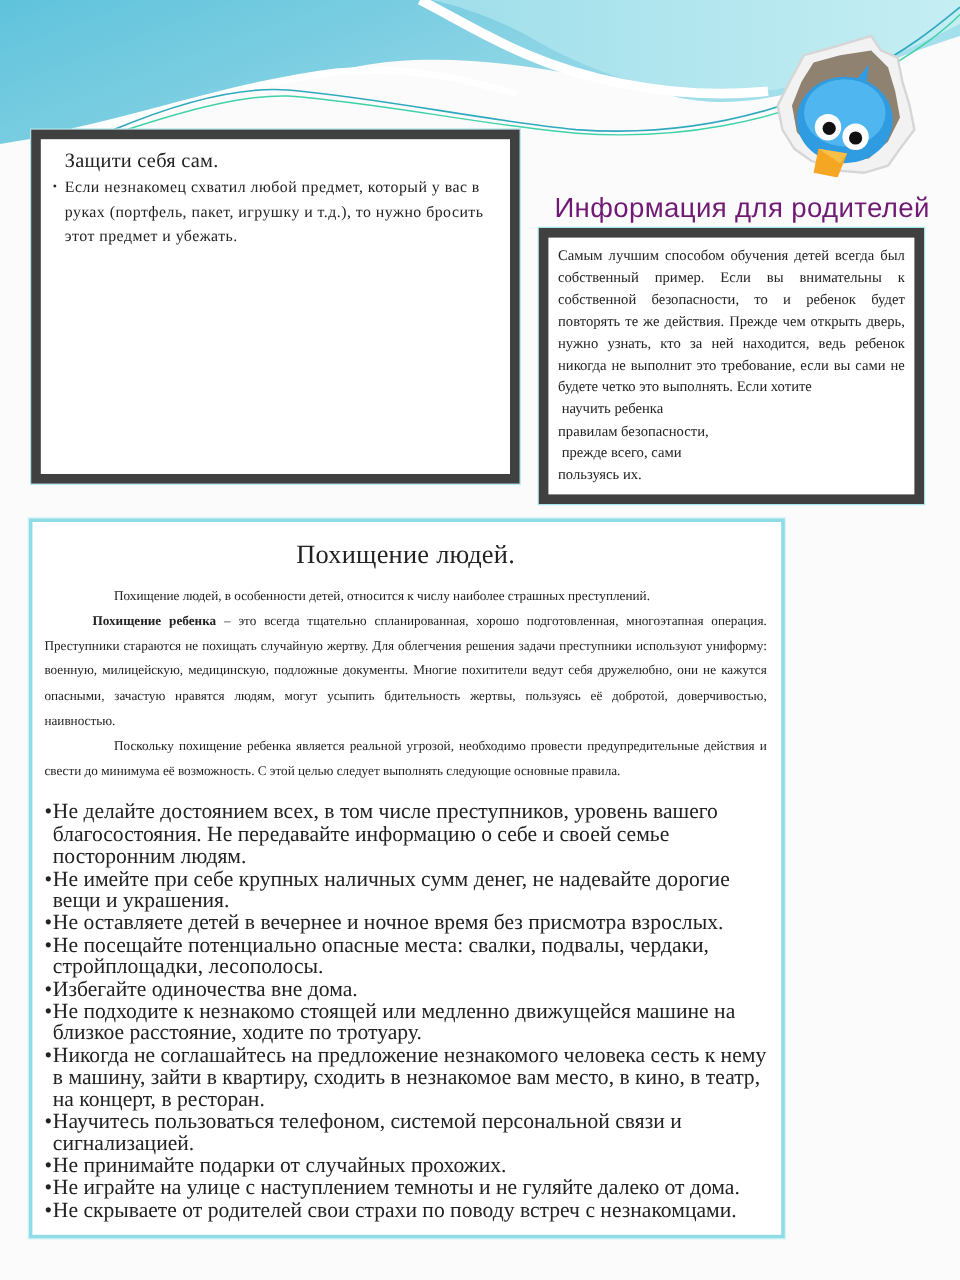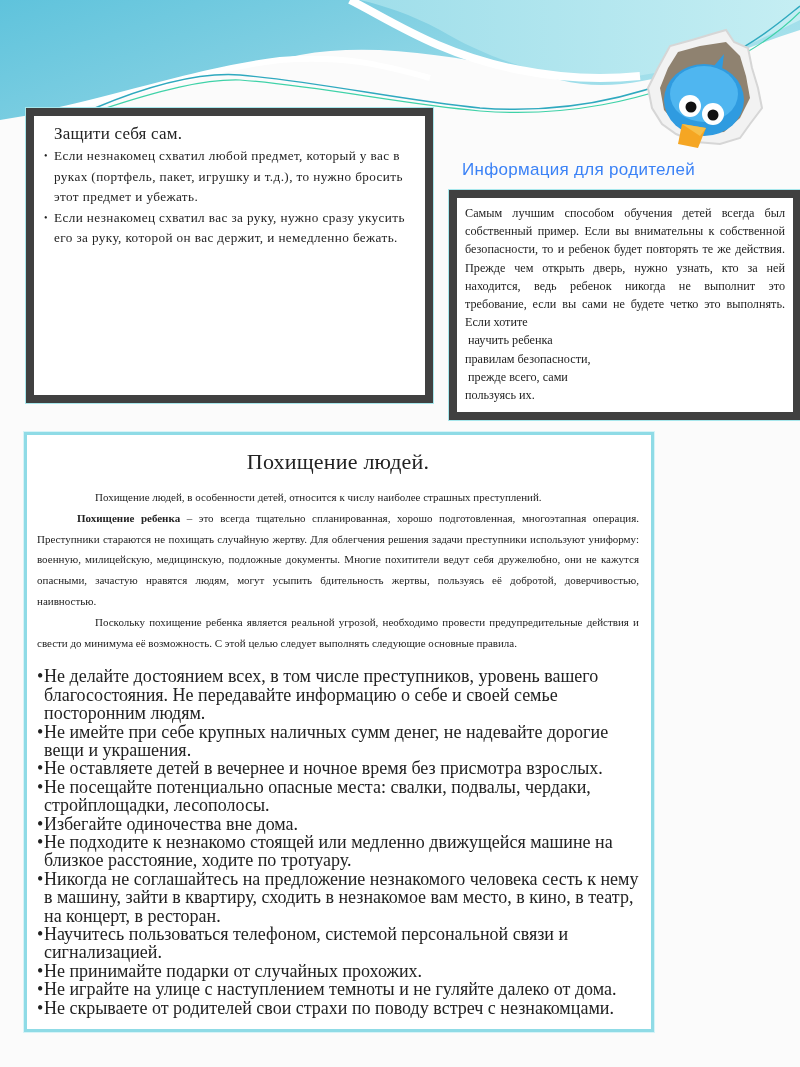--- a/index.html
+++ b/index.html
@@ -73,29 +73,29 @@
       top: 0;
       font-size: 10px;
     }
 
     
     #parents-heading {
       position: absolute;
       left: 462px;
       top: 160px;
       font-family: "Liberation Sans", sans-serif;
-      font-size: 17px;
-      color: #3b82f6;
+      font-size: 23px;
+      color: #701a75;
       letter-spacing: 0.3px;
     }
     
     #box-parents {
       left: 449px;
       top: 190px;
-      width: 352px;
+      width: 321px;
       height: 230px;
       padding: 6px 8px 4px 8px;
       font-size: 12.2px;
       line-height: 18.2px;
     }
     #box-parents .justified {
       text-align: justify;
       margin: 0;
     }
     #box-parents .line {
@@ -180,21 +180,20 @@
   <circle cx="51" cy="79" r="5.5" fill="#111"></circle>
   <circle cx="73" cy="87" r="5.5" fill="#111"></circle>
   <path d="M42 96 L66 100 L58 120 L38 116 Z" fill="#f5a623"></path>
   <path d="M42 96 L66 100 L60 108 Z" fill="#f7c04a"></path>
 </svg>
 
 <div id="box-protect" class="box box-strong">
   <div class="title">Защити себя сам.</div>
   <ul>
     <li>Если незнакомец схватил любой предмет, который у вас в руках (портфель, пакет, игрушку и т.д.), то нужно бросить этот предмет и убежать.</li>
-    <li>Если незнакомец схватил вас за руку, нужно сразу укусить его за руку, которой он вас держит, и немедленно бежать.</li>
   </ul>
 </div>
 
 <div id="parents-heading">Информация для родителей</div>
 
 <div id="box-parents" class="box box-strong">
   <p class="justified">Самым лучшим способом обучения детей всегда был собственный пример. Если вы внимательны к собственной безопасности, то и ребенок будет повторять те же действия. Прежде чем открыть дверь, нужно узнать, кто за ней находится, ведь ребенок никогда не выполнит это требование, если вы сами не будете четко это выполнять. Если хотите</p>
   <p class="line"> научить ребенка</p>
   <p class="line">правилам безопасности,</p>
   <p class="line"> прежде всего, сами</p>

